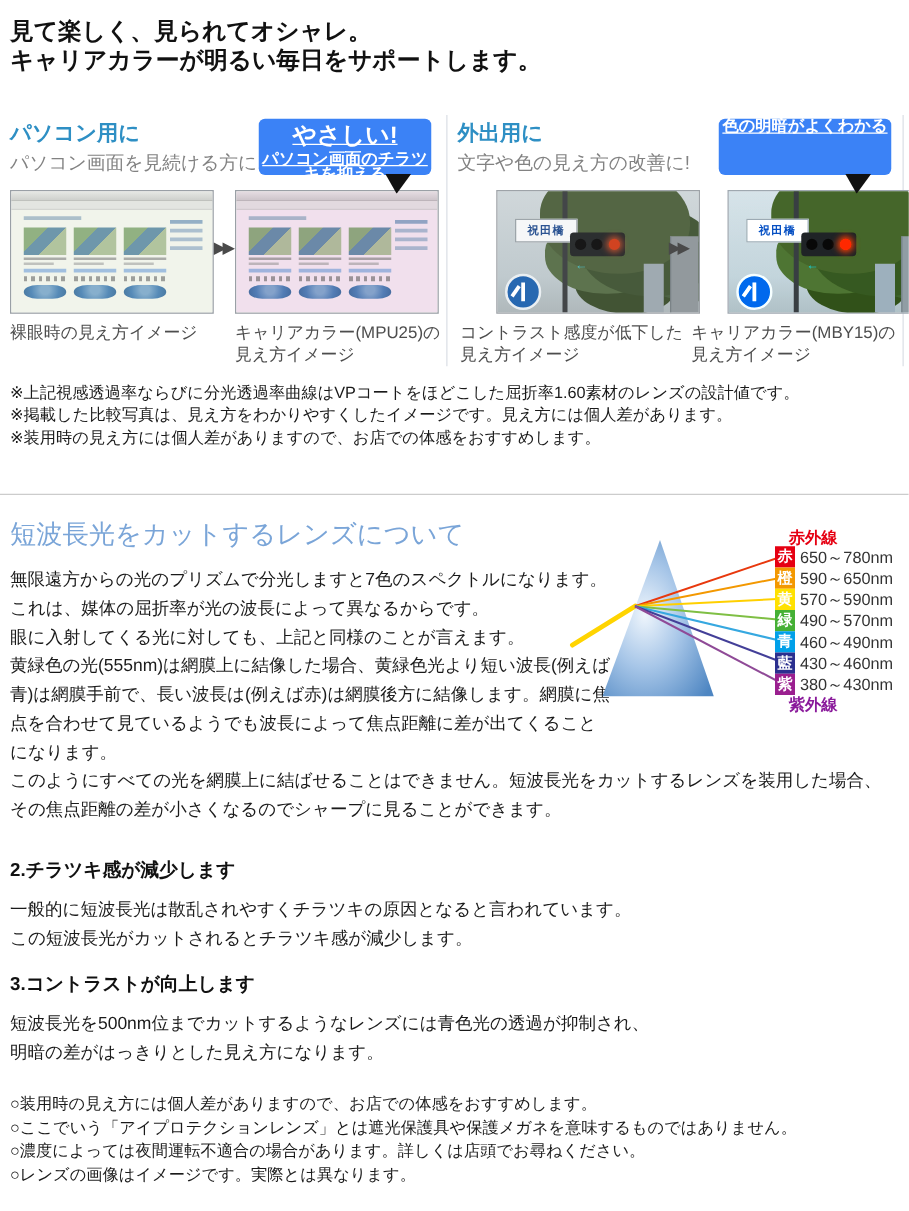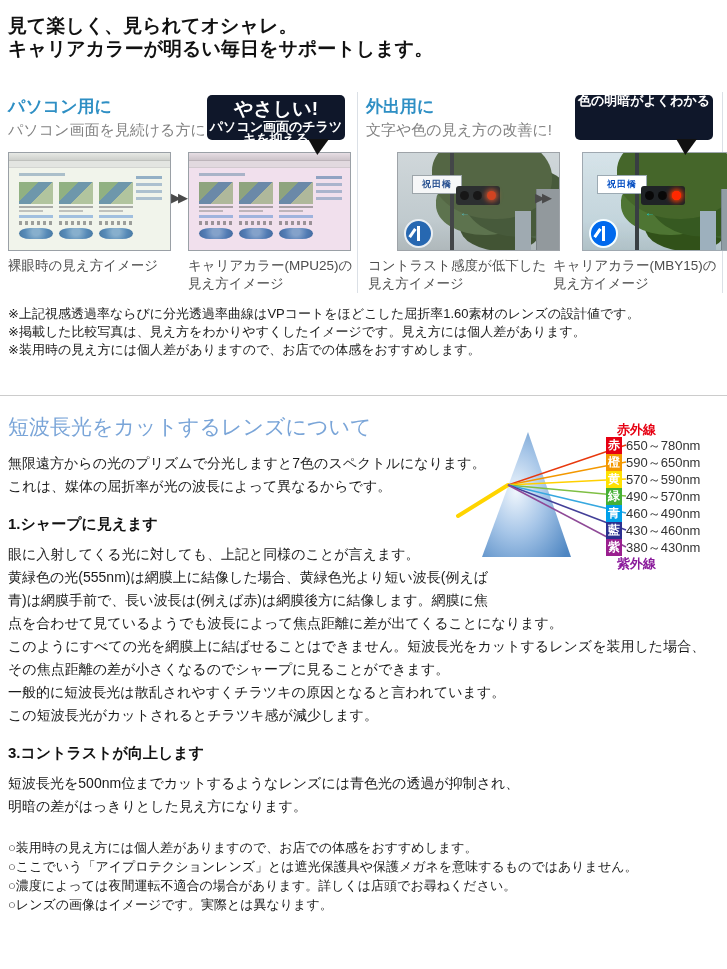--- a/index.html
+++ b/index.html
@@ -7,21 +7,21 @@
   .page{position:relative;width:727px;height:969px;background:#fff;overflow:hidden;padding-left:24px;}
 
   
   .hero{position:absolute;left:8px;top:14px;font-size:19px;font-weight:bold;line-height:23px;color:#111;}
 
   
   .vline{position:absolute;top:92px;height:201px;width:1px;background:#dbe0e6;}
   .vline.c{left:357px;} .vline.r{left:722px;}
   .col-title{position:absolute;top:95px;font-size:17px;font-weight:bold;color:#2e8fc4;}
   .col-sub{position:absolute;top:121px;font-size:15px;color:#828282;}
-  .badge{position:absolute;top:95px;width:138px;height:45px;background:#0f172a;border-radius:5px;color:#fff;text-align:center;z-index:3;}
+  .badge{position:absolute;top:95px;width:138px;height:45px;background:#3b82f6;border-radius:5px;color:#fff;text-align:center;z-index:3;text-decoration:underline;}
   .badge .b-main{font-size:19px;font-weight:bold;line-height:24px;margin-top:2px;}
   .badge .b-sub{font-size:13px;font-weight:bold;line-height:12px;}
   .badge .tail{position:absolute;right:16px;bottom:-15px;width:26px;height:16px;background:#111;
     clip-path:polygon(20% 0,100% 0,55% 100%);}
 
   .shot{position:absolute;top:152px;width:161px;height:97px;border:1px solid #9aa0a6;overflow:hidden;background:#eee;}
   .cap{position:absolute;top:257px;font-size:13.5px;line-height:18px;color:#4d4d4d;white-space:pre-line;}
   .dbl-arrow{position:absolute;top:190px;font-size:13px;color:#4a4a4a;letter-spacing:-3px;}
 
   
@@ -76,21 +76,21 @@
   .flow{position:absolute;left:8px;top:452px;width:711px;font-size:14px;line-height:23px;color:#1a1a1a;}
   .spacer{float:right;width:228px;height:155px;}
   .flow h3{font-size:15px;font-weight:bold;margin:14px 0 8px;color:#111;}
   .flow h3.h2{margin-top:26px;} .flow h3.h3{margin-top:14px;}
   .flow p{margin:0;}
   .notes-bottom{margin-top:20px;font-size:13px;line-height:19px;}
 
   
   .figure{position:absolute;left:438px;top:422px;width:289px;height:192px;z-index:2;}
   .prism-svg{position:absolute;left:0;top:0;}
-  .legend{position:absolute;left:168px;top:0;width:103px;}
+  .legend{position:absolute;left:182px;top:0;width:103px;}
   .leg-cap{font-size:13px;font-weight:bold;line-height:15px;padding-left:11px;}
   .leg-cap.ir{color:#e60012;} .leg-cap.uv{color:#8a1a9b;}
   .leg-row{display:flex;align-items:center;height:17px;}
   .leg-cell{width:16px;height:17px;color:#fff;font-size:12px;font-weight:bold;line-height:17px;text-align:center;}
   .leg-range{font-size:13px;color:#333;margin-left:4px;white-space:nowrap;}
 </style>
 </head>
 <body>
 
 <div class="page">
@@ -296,25 +296,25 @@
       </div>
       <div class="leg-cap uv">紫外線</div>
     </div>
   </div>
 
   <div class="flow">
     <div class="spacer"></div>
     <p>無限遠方からの光のプリズムで分光しますと7色のスペクトルになります。</p>
     <p>これは、媒体の屈折率が光の波長によって異なるからです。</p>
 
-    <h3>1.シャープに見えます</h3>
     <p>眼に入射してくる光に対しても、上記と同様のことが言えます。</p>
     <p>黄緑色の光(555nm)は網膜上に結像した場合、黄緑色光より短い波長(例えば青)は網膜手前で、長い波長は(例えば赤)は網膜後方に結像します。網膜に焦点を合わせて見ているようでも波長によって焦点距離に差が出てくることになります。</p>
     <p>このようにすべての光を網膜上に結ばせることはできません。短波長光をカットするレンズを装用した場合、その焦点距離の差が小さくなるのでシャープに見ることができます。</p>
 
+    <h3 class="h2">2.チラツキ感が減少します</h3>
     <p>一般的に短波長光は散乱されやすくチラツキの原因となると言われています。</p>
     <p>この短波長光がカットされるとチラツキ感が減少します。</p>
 
     <h3 class="h3">3.コントラストが向上します</h3>
     <p>短波長光を500nm位までカットするようなレンズには青色光の透過が抑制され、</p>
     <p>明暗の差がはっきりとした見え方になります。</p>
 
     <div class="notes-bottom">
       <div>○装用時の見え方には個人差がありますので、お店での体感をおすすめします。</div>
       <div>○ここでいう「アイプロテクションレンズ」とは遮光保護具や保護メガネを意味するものではありません。</div>

